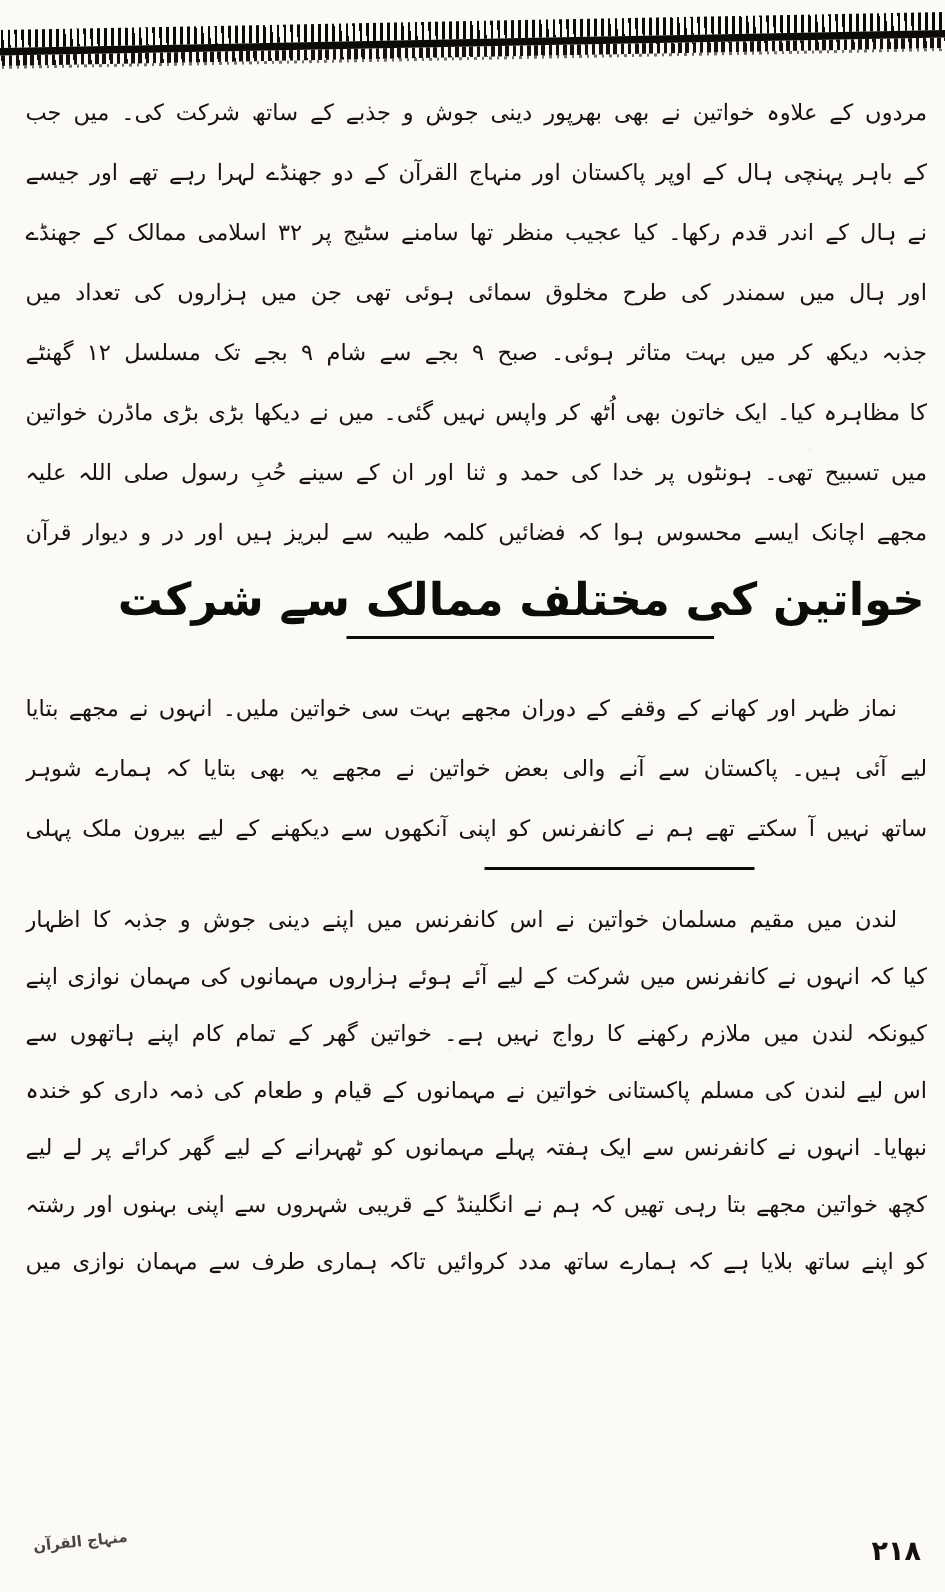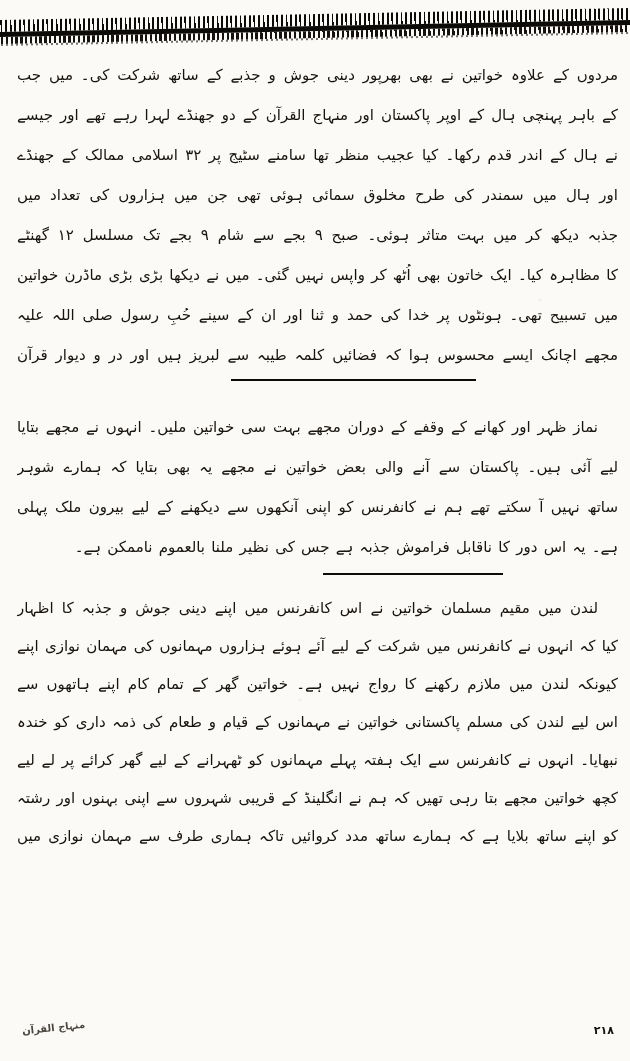--- a/index.html
+++ b/index.html
@@ -55,21 +55,21 @@
   .heading2 .hu{width:180px;transform:translateX(10px);}
   
   .stamp{
     position:absolute;left:22px;top:1022px;
     font-size:10px;font-weight:bold;color:#2a2620;
     transform:rotate(-6deg);direction:rtl;letter-spacing:-.3px;
     opacity:.85;
   }
   .pageno{
     position:absolute;right:16px;top:1024px;
-    font-size:11px;font-weight:bold;color:#14110e;direction:rtl;
+    font-size:18px;font-weight:bold;color:#14110e;direction:rtl;
   }
 </style>
 </head>
 <body>
 
 <div class="page">
 
   <div class="ornament"></div>
 
   <div class="content">
@@ -79,28 +79,28 @@
       <div class="line">کے باہر پہنچی ہال کے اوپر پاکستان اور منہاج القرآن کے دو جھنڈے لہرا رہے تھے اور جیسے ہی میں</div>
       <div class="line">نے ہال کے اندر قدم رکھا۔ کیا عجیب منظر تھا سامنے سٹیج پر ۳۲ اسلامی ممالک کے جھنڈے لہرا رہے تھے</div>
       <div class="line">اور ہال میں سمندر کی طرح مخلوق سمائی ہوئی تھی جن میں ہزاروں کی تعداد میں خواتین بھی تھیں۔ خواتین کا دینی</div>
       <div class="line">جذبہ دیکھ کر میں بہت متاثر ہوئی۔ صبح ۹ بجے سے شام ۹ بجے تک مسلسل ۱۲ گھنٹے خواتین نے بڑے صبر و تحمل</div>
       <div class="line">کا مظاہرہ کیا۔ ایک خاتون بھی اُٹھ کر واپس نہیں گئی۔ میں نے دیکھا بڑی بڑی ماڈرن خواتین کے ہاتھوں</div>
       <div class="line">میں تسبیح تھی۔ ہونٹوں پر خدا کی حمد و ثنا اور ان کے سینے حُبِ رسول صلی اللہ علیہ وسلم سے معمور تھے۔</div>
       <div class="line">مجھے اچانک ایسے محسوس ہوا کہ فضائیں کلمہ طیبہ سے لبریز ہیں اور در و دیوار قرآن پاک کا ورد کر رہے ہیں</div>
     </div>
 
     <div class="heading heading1">
+      <span class="ht">خواتین کی مختلف ممالک سے شرکت</span>
       <div class="hu"></div>
     </div>
 
     <div class="para para2 indent">
       <div class="line">نماز ظہر اور کھانے کے وقفے کے دوران مجھے بہت سی خواتین ملیں۔ انہوں نے مجھے بتایا کہ ہم امریکہ۔</div>
       <div class="line">لیے آئی ہیں۔ پاکستان سے آنے والی بعض خواتین نے مجھے یہ بھی بتایا کہ ہمارے شوہر مصروف تھے وہ ہمارے</div>
       <div class="line">ساتھ نہیں آ سکتے تھے ہم نے کانفرنس کو اپنی آنکھوں سے دیکھنے کے لیے بیرون ملک پہلی مرتبہ اکیلے سفر کیا</div>
-      <div class="line endline">ہے۔ یہ اس دور کا ناقابل فراموش جذبہ ہے جس کی نظیر ملنا بالعموم ناممکن ہے۔</div>
     </div>
 
     <div class="heading heading2">
       <div class="hu"></div>
     </div>
 
     <div class="para para3 indent">
       <div class="line">لندن میں مقیم مسلمان خواتین نے اس کانفرنس میں اپنے دینی جوش و جذبہ کا اظہار اس صورت میں</div>
       <div class="line">کیا کہ انہوں نے کانفرنس میں شرکت کے لیے آئے ہوئے ہزاروں مہمانوں کی مہمان نوازی اپنے ذمہ لی۔</div>
       <div class="line">کیونکہ لندن میں ملازم رکھنے کا رواج نہیں ہے۔ خواتین گھر کے تمام کام اپنے ہاتھوں سے کرتی تھیں۔</div>

